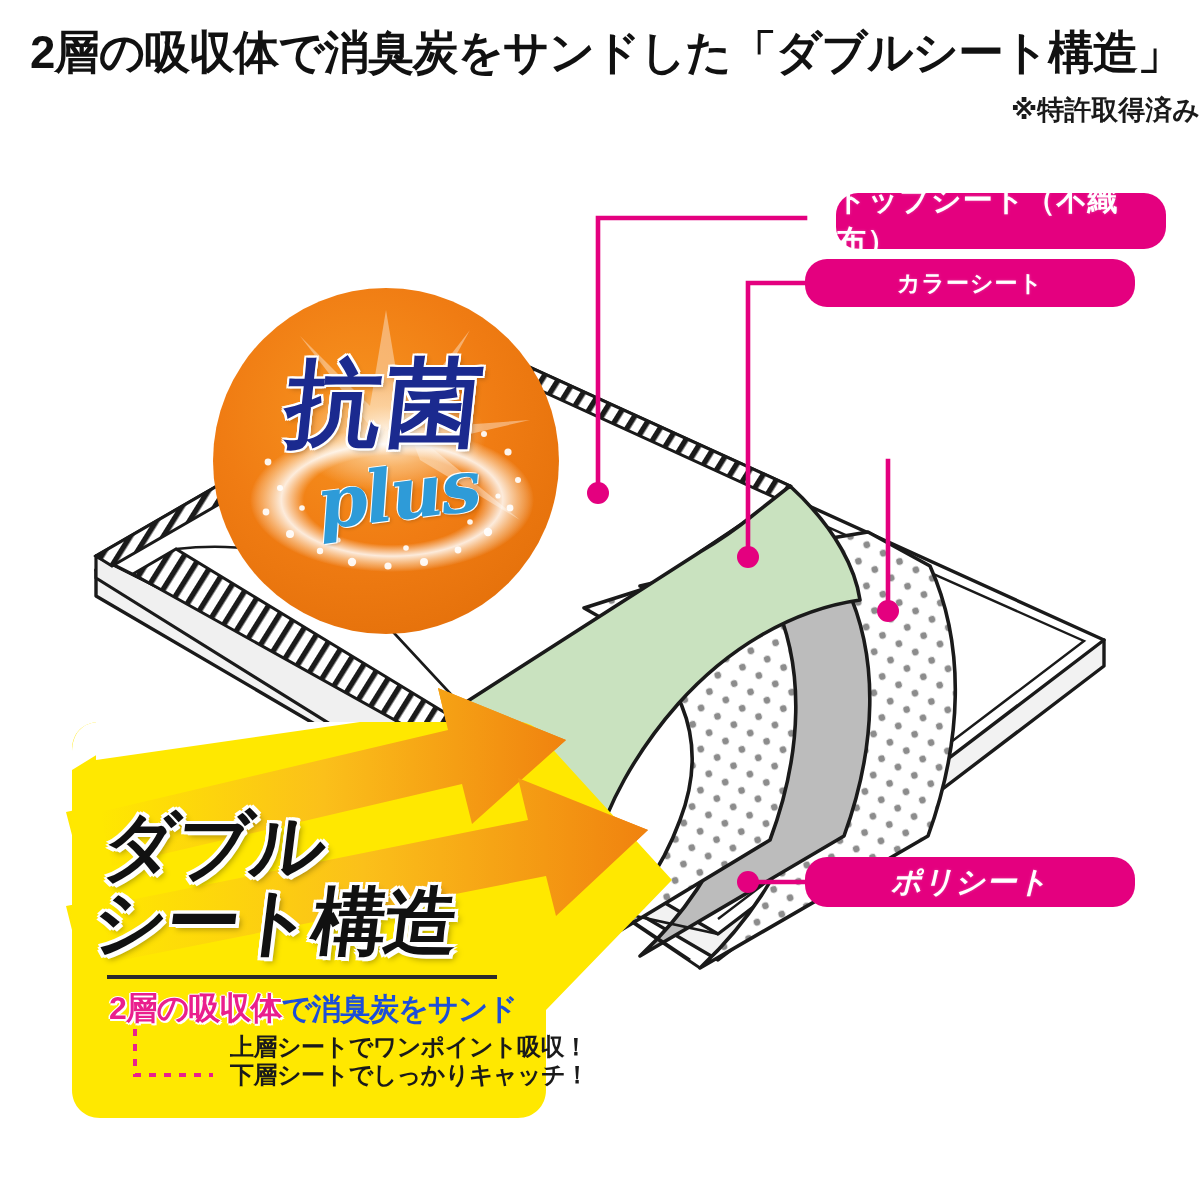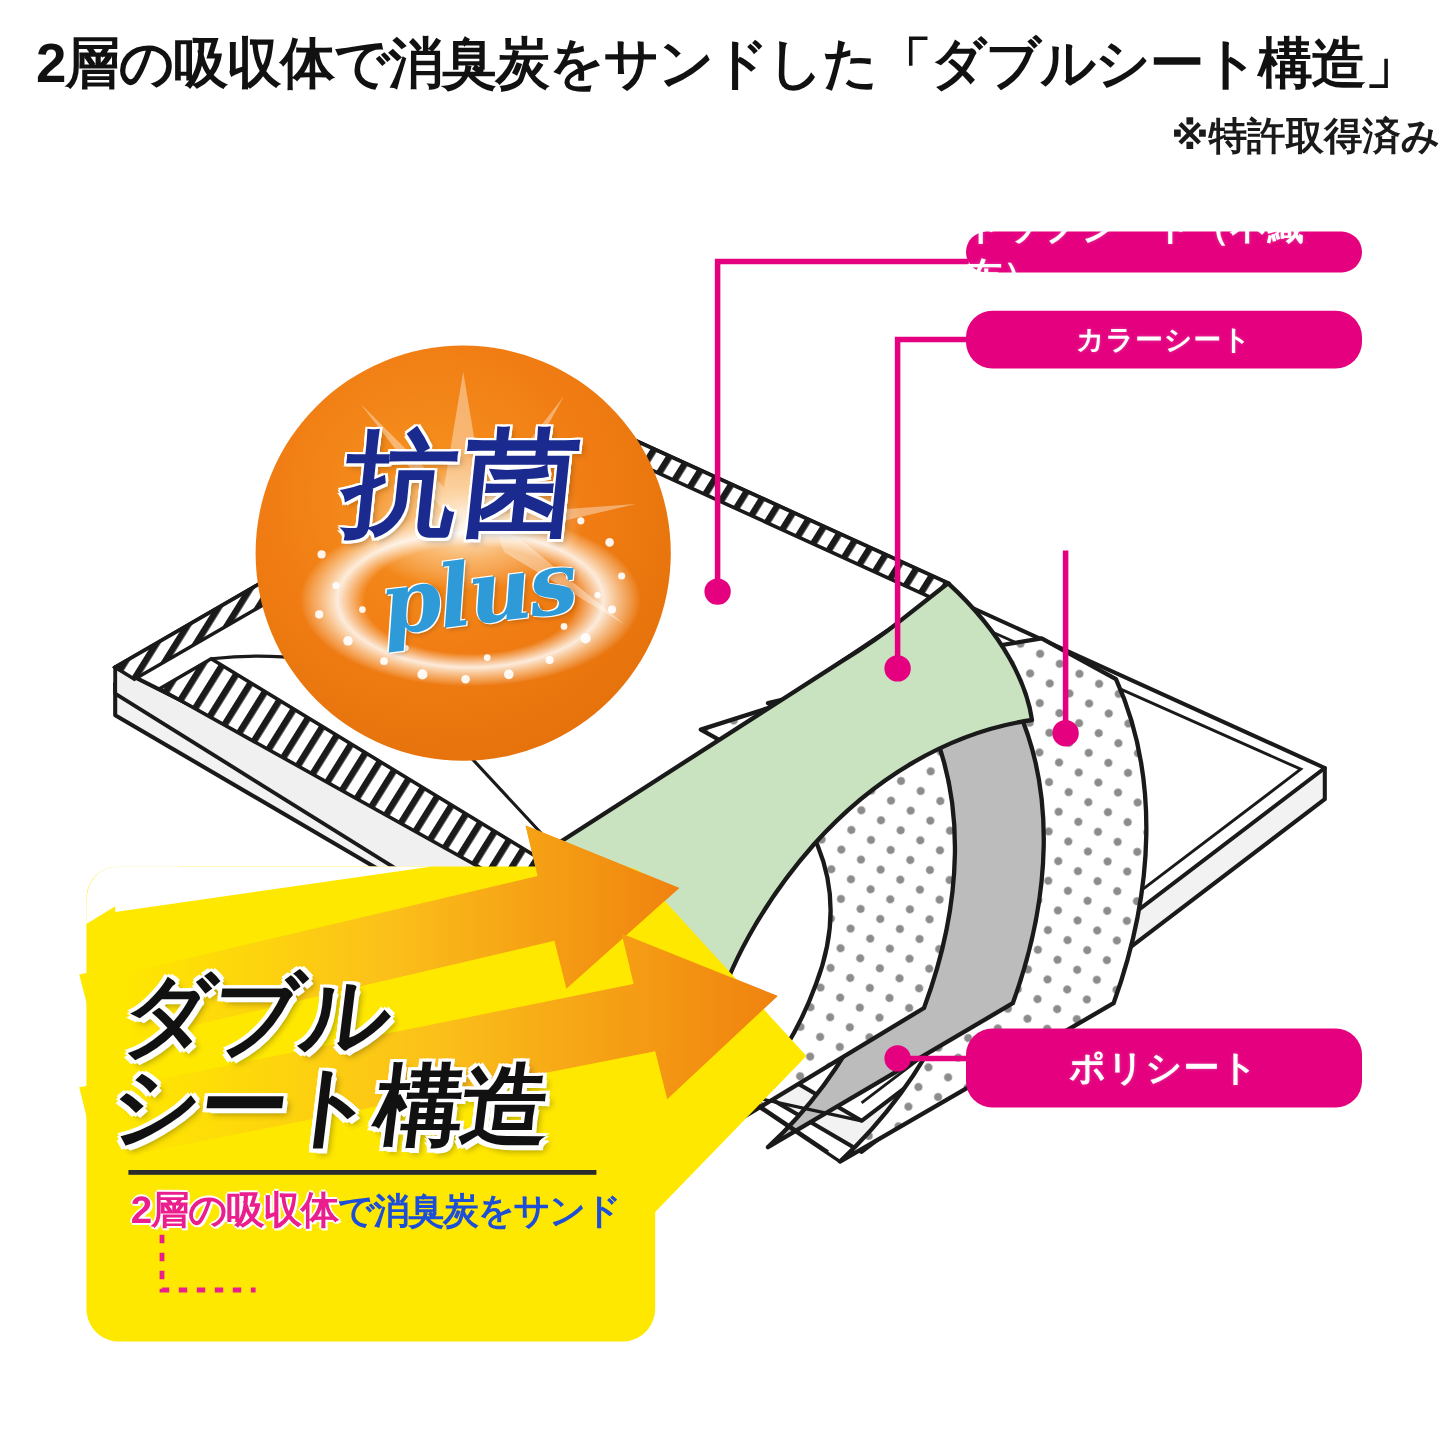--- a/index.html
+++ b/index.html
@@ -13,39 +13,39 @@
 
   
   .headline{
     position:absolute;left:30px;top:22px;width:1145px;
     font-size:46px;font-weight:bold;letter-spacing:-1px;
     color:#111;white-space:nowrap;
     transform:scaleX(.99);transform-origin:left center;
   }
   .patent{
     position:absolute;right:28px;top:92px;
-    font-size:32px;font-weight:bold;color:#1a1a1a;letter-spacing:0px;
+    font-size:27px;font-weight:bold;color:#1a1a1a;letter-spacing:0px;
   }
 
   
   .lbl{
     position:absolute;
     background:#e4007f;
     color:#fff;
     border-radius:22px;
     font-weight:bold;
     display:flex;align-items:center;justify-content:center;
     text-shadow:0 0 3px rgba(255,255,255,.28);
     letter-spacing:1px;
     box-sizing:border-box;
   }
-  #lbl-top   {left:805px;top:193px;width:330px;height:34px;font-size:30px;}
+  #lbl-top   {left:836px;top:193px;width:330px;height:56px;font-size:30px;}
   #lbl-color {left:805px;top:259px;width:330px;height:48px;font-size:23px;}
   #lbl-char  {left:805px;top:411px;width:330px;height:50px;font-size:30px;}
-  #lbl-poly  {left:805px;top:857px;width:330px;height:66px;font-size:30px;}
+  #lbl-poly  {left:805px;top:857px;width:330px;height:50px;font-size:30px;font-style:italic;}
 
   
   svg.stage{position:absolute;left:0;top:0;width:1200px;height:1200px;overflow:visible;}
 
   
   .badge-wrap{position:absolute;left:213px;top:288px;width:346px;height:346px;pointer-events:none;}
   .kokin{
     position:absolute;left:0;top:52px;width:346px;text-align:center;
     font-size:96px;font-weight:bold;color:#1b2a8f;
     letter-spacing:4px;
@@ -284,15 +284,19 @@
   <div class="banner-txt">
     <div class="db1">ダブル</div>
     <div class="db2">シート構造</div>
     <div class="rule"></div>
     <div class="sub">
       <span class="mag">2層の吸収体</span><span class="blk">で消臭炭をサンド</span>
     </div>
     <svg width="120" height="70" style="position:absolute;left:22px;top:250px;">
       <path d="M28,4 L28,50 L106,50" fill="none" stroke="#ea1f8d" stroke-width="4" stroke-dasharray="7 8" stroke-linecap="butt"></path>
     </svg>
+    <div class="fine">
+      <div>上層シートでワンポイント吸収！</div>
+      <div>下層シートでしっかりキャッチ！</div>
+    </div>
   </div>
 
 </div>
 
 </body></html>

